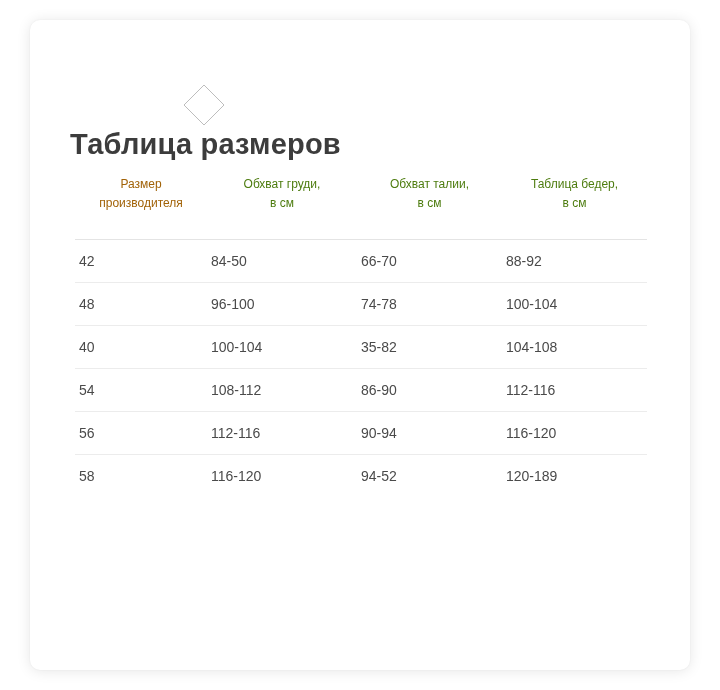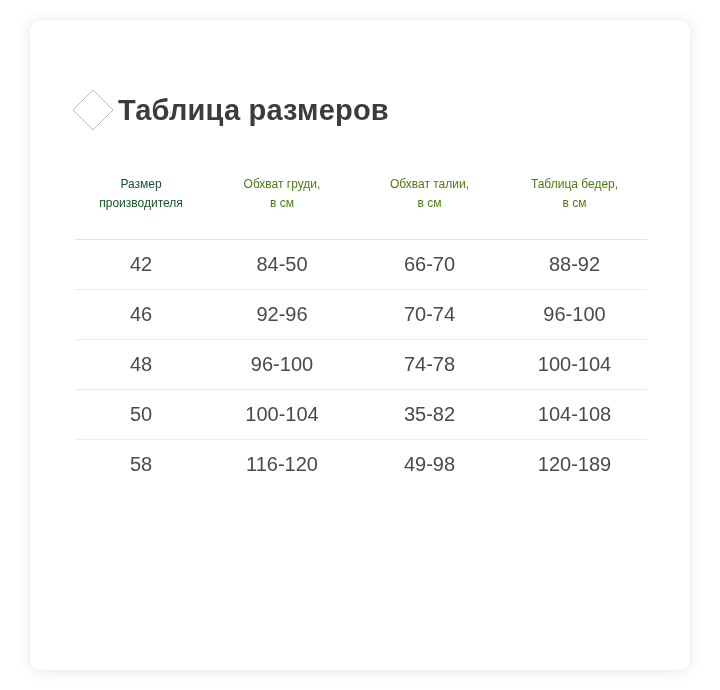--- a/index.html
+++ b/index.html
@@ -26,20 +26,21 @@
     overflow: hidden;
   }
 
   .title-row {
     position: absolute;
     left: 40px;
     top: 62px;
     display: flex;
     align-items: center;
     height: 56px;
+    flex-direction: column;
   }
 
   .diamond-mark {
     width: 46px;
     height: 46px;
     margin-right: 2px;
     flex: 0 0 auto;
   }
 
   .page-title {
@@ -64,27 +65,27 @@
     font-weight: normal;
     color: #4d7c0f;
     line-height: 1.6;
     padding: 0 4px 26px 4px;
     text-align: center;
     vertical-align: top;
     border-bottom: 1px solid #e4e4e4;
   }
 
   table.size-table thead th.col-size {
-    color: #14532d;
+    color: #a16207;
   }
 
   table.size-table tbody td {
-    font-size: 20px;
+    font-size: 14px;
     color: #4a4a4a;
-    text-align: center;
+    text-align: left;
     padding: 13px 4px;
     border-bottom: 1px solid #ececec;
     font-weight: normal;
   }
 
   table.size-table tbody tr:last-child td {
     border-bottom: none;
   }
 
   table.size-table tbody td.cell-size {
@@ -138,39 +139,45 @@
       </tr>
     </thead>
     <tbody>
       <tr>
         <td class="cell-size">42</td>
         <td>84-50</td>
         <td>66-70</td>
         <td>88-92</td>
       </tr>
       <tr>
-        <td class="cell-size">46</td>
-        <td>92-96</td>
-        <td>70-74</td>
-        <td>96-100</td>
-      </tr>
-      <tr>
         <td class="cell-size">48</td>
         <td>96-100</td>
         <td>74-78</td>
         <td>100-104</td>
       </tr>
       <tr>
-        <td class="cell-size">50</td>
+        <td class="cell-size">40</td>
         <td>100-104</td>
         <td>35-82</td>
         <td>104-108</td>
       </tr>
       <tr>
+        <td class="cell-size">54</td>
+        <td>108-112</td>
+        <td>86-90</td>
+        <td>112-116</td>
+      </tr>
+      <tr>
+        <td class="cell-size">56</td>
+        <td>112-116</td>
+        <td>90-94</td>
+        <td>116-120</td>
+      </tr>
+      <tr>
         <td class="cell-size">58</td>
         <td>116-120</td>
-        <td>49-98</td>
+        <td>94-52</td>
         <td>120-189</td>
       </tr>
     </tbody>
   </table>
 
 </div>
 
 </body></html>

